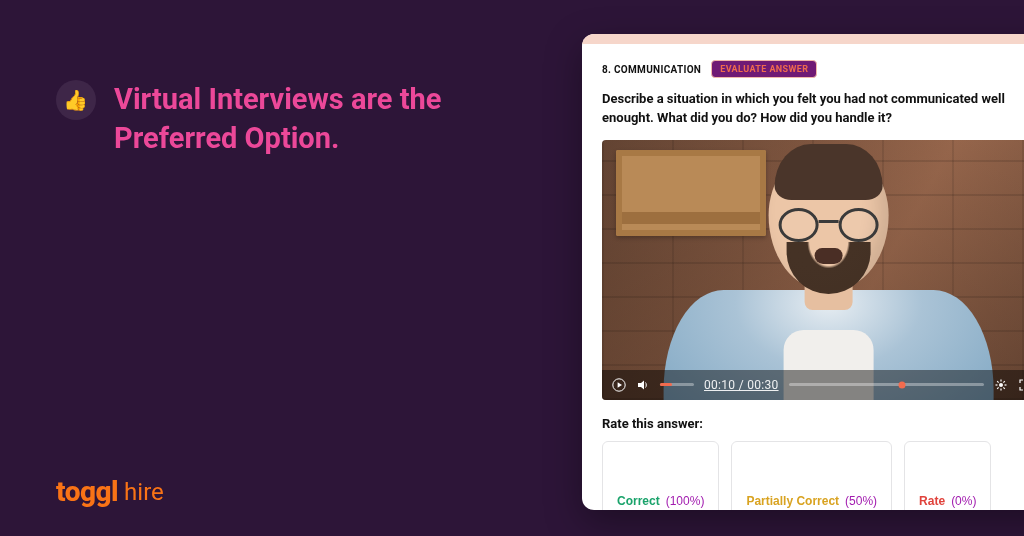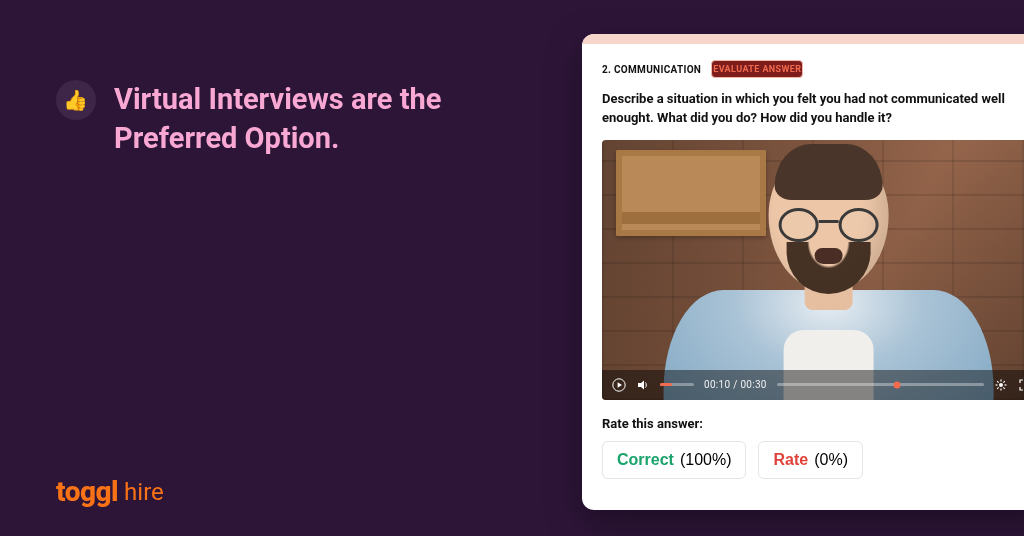--- a/index.html
+++ b/index.html
@@ -21,21 +21,21 @@
     display: flex;
     align-items: center;
     justify-content: center;
     font-size: 20px;
   }
   .headline {
     position: absolute;
     left: 114px;
     top: 80px;
     width: 420px;
-    color: #f9a8d4;
+    color: #ec4899;
     font-size: 29px;
     font-weight: 700;
     line-height: 1.35;
   }
   .body-copy {
     position: absolute;
     left: 114px;
     top: 178px;
     width: 410px;
     color: #eae4ed;
@@ -96,22 +96,22 @@
     letter-spacing: 0.3px;
     color: #111;
   }
   .eval-badge {
     font-size: 9px;
     font-weight: 700;
     letter-spacing: 0.4px;
     color: #ef6a4e;
     border: 1px solid #f2b9aa;
     border-radius: 4px;
-    padding: 3px 1px;
-    background: #7f1d1d;
+    padding: 3px 8px;
+    background: #701a75;
   }
   .question {
     font-size: 13px;
     font-weight: 700;
     line-height: 1.45;
     color: #111;
     margin-bottom: 12px;
   }
   .video {
     position: relative;
@@ -234,21 +234,21 @@
     font-size: 9px;
   }
   .ctl-icon {
     width: 14px; height: 14px;
     display: inline-flex; align-items: center; justify-content: center;
   }
   .mini-prog {
     width: 34px; height: 3px; background: rgba(255,255,255,0.35); border-radius: 2px; position: relative;
   }
   .mini-prog::after { content:""; position:absolute; left:0; top:0; bottom:0; width:12px; background:#f26b4e; border-radius:2px; }
-  .timecode { font-size: 10px; letter-spacing: 0.3px; opacity: 0.9; }
+  .timecode { font-size: 12px; letter-spacing: 0.3px; opacity: 0.9; text-decoration: underline; }
   .big-prog {
     flex: 1; height: 3px; background: rgba(255,255,255,0.35); border-radius: 2px; position: relative;
   }
   .big-prog .dot {
     position: absolute; left: 58%; top: 50%; transform: translate(-50%,-50%);
     width: 7px; height: 7px; background: #f26b4e; border-radius: 50%;
   }
   .rate-label {
     margin-top: 16px;
     font-size: 13px;
@@ -257,29 +257,29 @@
   }
   .rate-row {
     margin-top: 10px;
     display: flex;
     gap: 12px;
   }
   .rate-btn {
     border: 1px solid #e4e4e6;
     border-radius: 6px;
     background: #fff;
-    padding: 9px 14px;
-    font-size: 16px;
+    padding: 16px 14px;
+    font-size: 12px;
     font-weight: 600;
     display: inline-flex;
     align-items: baseline;
     gap: 6px;
     cursor: pointer;
   }
-  .rate-btn .pct { color: #000000; font-weight: 500; }
+  .rate-btn .pct { color: #a21caf; font-weight: 500; margin-top: 36px; }
   .rate-correct .lbl { color: #1aa36b; }
   .rate-partial .lbl { color: #d9a321; }
   .rate-wrong   .lbl { color: #e0423b; }
 </style>
 </head>
 <body>
 
 <div class="icon-badge">
   <span>👍</span>
 </div>
@@ -291,21 +291,21 @@
 
 <div class="logo">
   <span class="logo-toggl">toggl</span>
   <span class="logo-hire">hire</span>
 </div>
 
 <div class="card">
   <div class="card-top"></div>
   <div class="card-inner">
     <div class="tag-row">
-      <span class="q-index">2. COMMUNICATION</span>
+      <span class="q-index">8. COMMUNICATION</span>
       <span class="eval-badge">EVALUATE ANSWER</span>
     </div>
 
     <div class="question">Describe a situation in which you felt you had not communicated well enought. What did you do? How did you handle it?</div>
 
     <div class="video">
       <div class="bricks"></div>
       <div class="shelf"></div>
       <div class="person">
         <div class="shirt"></div>
@@ -363,19 +363,23 @@
       </div>
     </div>
 
     <div class="rate-label">Rate this answer:</div>
 
     <div class="rate-row">
       <button class="rate-btn rate-correct">
         <span class="lbl">Correct</span>
         <span class="pct">(100%)</span>
       </button>
+      <button class="rate-btn rate-partial">
+        <span class="lbl">Partially Correct</span>
+        <span class="pct">(50%)</span>
+      </button>
       <button class="rate-btn rate-wrong">
         <span class="lbl">Rate</span>
         <span class="pct">(0%)</span>
       </button>
     </div>
   </div>
 </div>
 
 </body></html>

